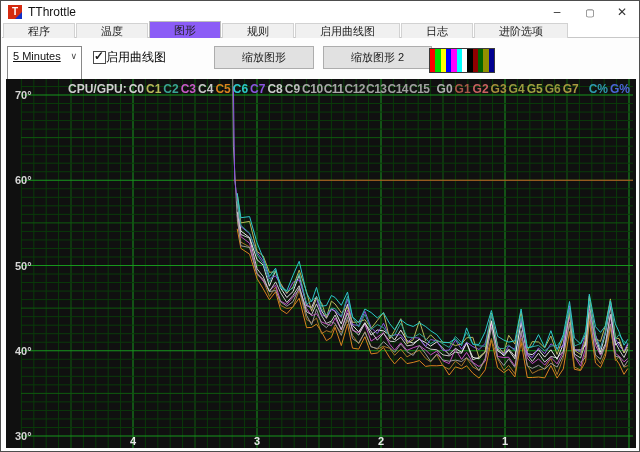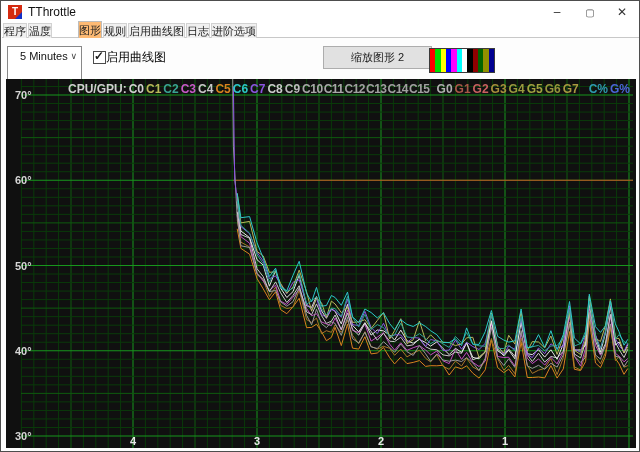--- a/index.html
+++ b/index.html
@@ -8,24 +8,24 @@
   .titlebar{position:absolute;left:0;top:0;width:100%;height:22px;background:#ffffff;}
   .app-icon{position:absolute;left:7px;top:4px;width:14px;height:14px;background:#d42a10;overflow:hidden;}
   .app-icon .tri{position:absolute;right:0;bottom:0;width:0;height:0;border-left:7px solid transparent;border-bottom:7px solid #1230c8;}
   .app-icon .t{position:absolute;left:0;top:0;width:14px;text-align:center;font-size:10px;font-weight:bold;color:#fff;line-height:13px;}
   .win-title{position:absolute;left:27px;top:0;height:22px;line-height:22px;font-size:12px;color:#111;}
   .winbtn{position:absolute;top:0;width:32px;height:22px;display:flex;align-items:center;justify-content:center;font-size:12px;color:#333;cursor:default;}
   .winbtn.min{right:66px;}
   .winbtn.max{right:33px;font-size:10px;color:#555;}
   .winbtn.close{right:1px;}
   .tabbar{position:absolute;left:2px;top:21px;height:16px;display:flex;align-items:flex-end;z-index:2;}
-  .tab{height:15px;line-height:15px;padding:0 0;font-size:11px;color:#222;background:#f0f0f0;border:1px solid #d2d2d2;border-bottom:none;margin-right:1px;cursor:default;}
-  .tab.active{background:#fdba74;height:17px;line-height:17px;position:relative;z-index:3;border-color:#bdbdbd;margin-left:25px;}
+  .tab{height:15px;line-height:15px;padding:0 24px;font-size:11px;color:#222;background:#f0f0f0;border:1px solid #d2d2d2;border-bottom:none;margin-right:1px;cursor:default;}
+  .tab.active{background:#8b5cf6;height:17px;line-height:17px;position:relative;z-index:3;border-color:#bdbdbd;}
   .pane{position:absolute;left:1px;top:36px;width:638px;height:415px;background:#fdfdfd;border-top:1px solid #c8c8c8;}
-  .combo{position:absolute;left:6px;top:45px;width:75px;height:37px;background:#fff;border:1px solid #878787;font-size:11px;color:#111;line-height:19px;padding-left:12px;cursor:default;}
+  .combo{position:absolute;left:6px;top:45px;width:75px;height:37px;background:#fff;border:1px solid #878787;font-size:11px;color:#111;line-height:19px;padding-left:5px;cursor:default;text-decoration:underline;}
   .combo .arrow{position:absolute;right:4px;top:0;height:19px;line-height:19px;font-size:9px;color:#444;}
   .chk-row{position:absolute;left:92px;top:48px;display:flex;align-items:center;cursor:default;}
   .chk-box{width:13px;height:13px;background:#fff;border:1px solid #4a4a4a;position:relative;}
   .chk-box .mark{position:absolute;left:0px;top:-3px;font-size:12px;font-weight:bold;color:#1c1c1c;line-height:14px;}
   .chk-label{margin-left:0;font-size:12px;color:#000;}
   .btn{position:absolute;top:45px;height:23px;background:#e1e1e1;border:1px solid #adadad;font-size:11px;color:#1a1a1a;display:flex;align-items:center;justify-content:center;cursor:default;}
   .btn1{left:213px;width:100px;}
   .btn2{left:322px;width:109px;}
   .palette{position:absolute;left:428px;top:47px;width:66px;height:25px;border:1px solid #3a3a3a;display:flex;}
   .palette .sw{flex:1;height:100%;}
@@ -69,20 +69,21 @@
     <span class="arrow">∨</span>
   </div>
 
   <div class="chk-row">
     <span class="chk-box">
       <span class="mark">✓</span>
     </span>
     <span class="chk-label">启用曲线图</span>
   </div>
 
+  <div class="btn btn1">缩放图形</div>
   <div class="btn btn2">缩放图形 2</div>
 
   <div class="palette">
       <div class="sw" style="background: rgb(255, 0, 0);"></div>
       <div class="sw" style="background: rgb(0, 221, 0);"></div>
       <div class="sw" style="background: rgb(255, 255, 0);"></div>
       <div class="sw" style="background: rgb(0, 0, 255);"></div>
       <div class="sw" style="background: rgb(255, 0, 255);"></div>
       <div class="sw" style="background: rgb(0, 255, 255);"></div>
       <div class="sw" style="background: rgb(255, 255, 255);"></div>

